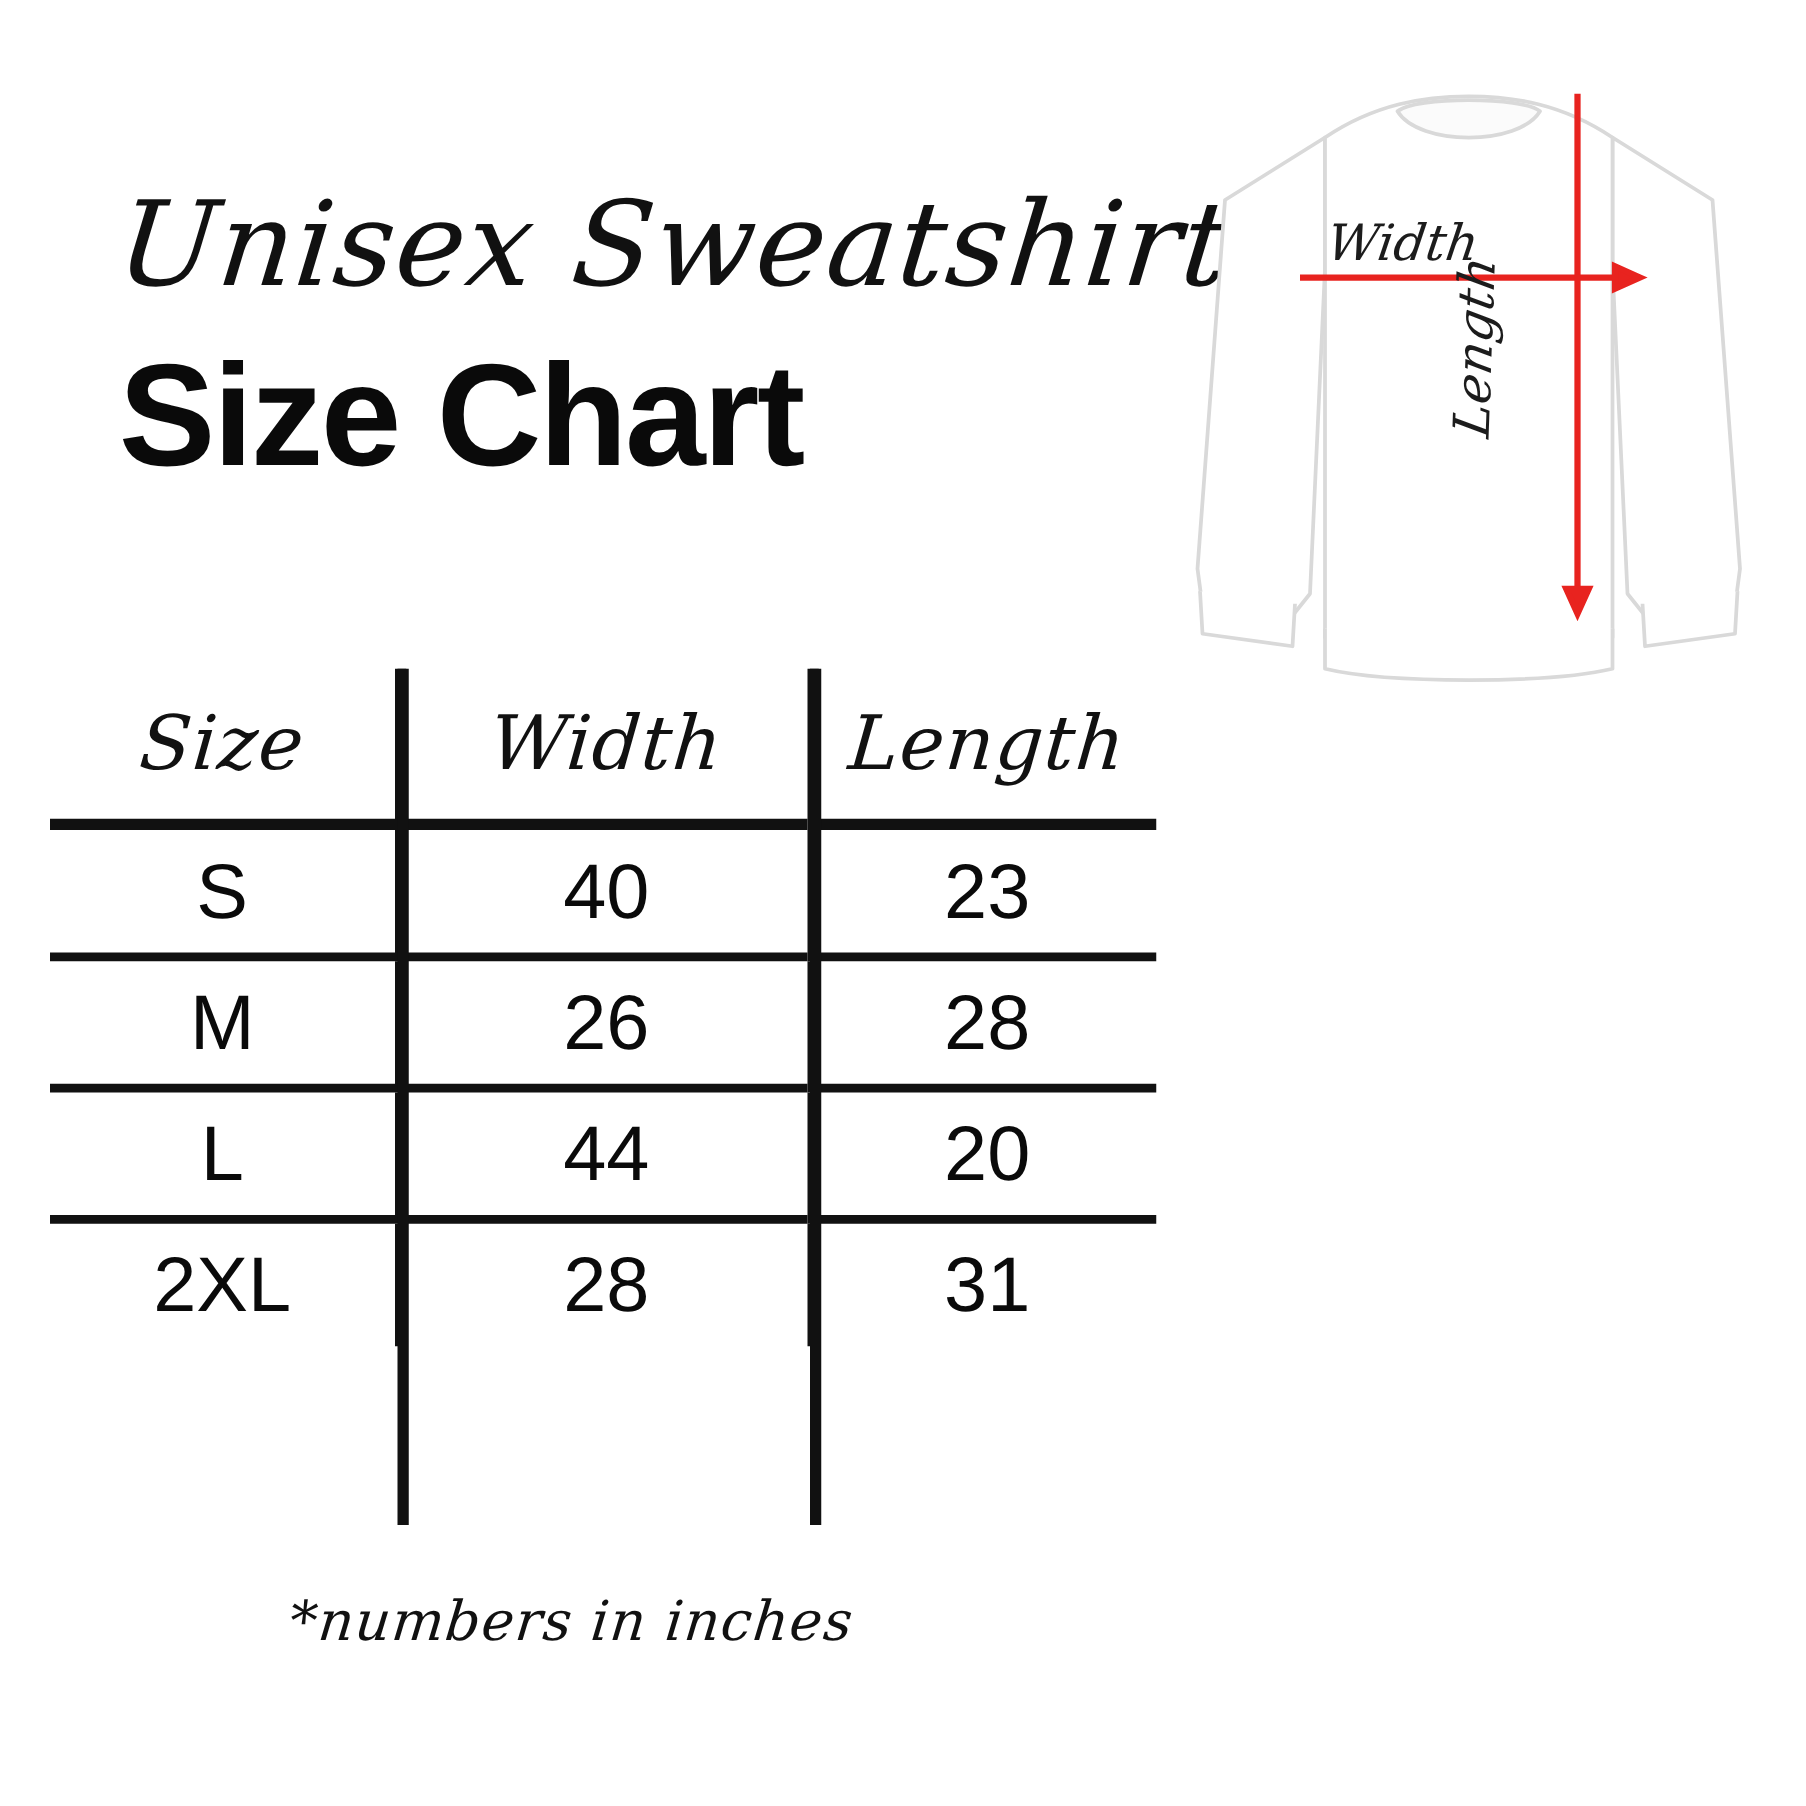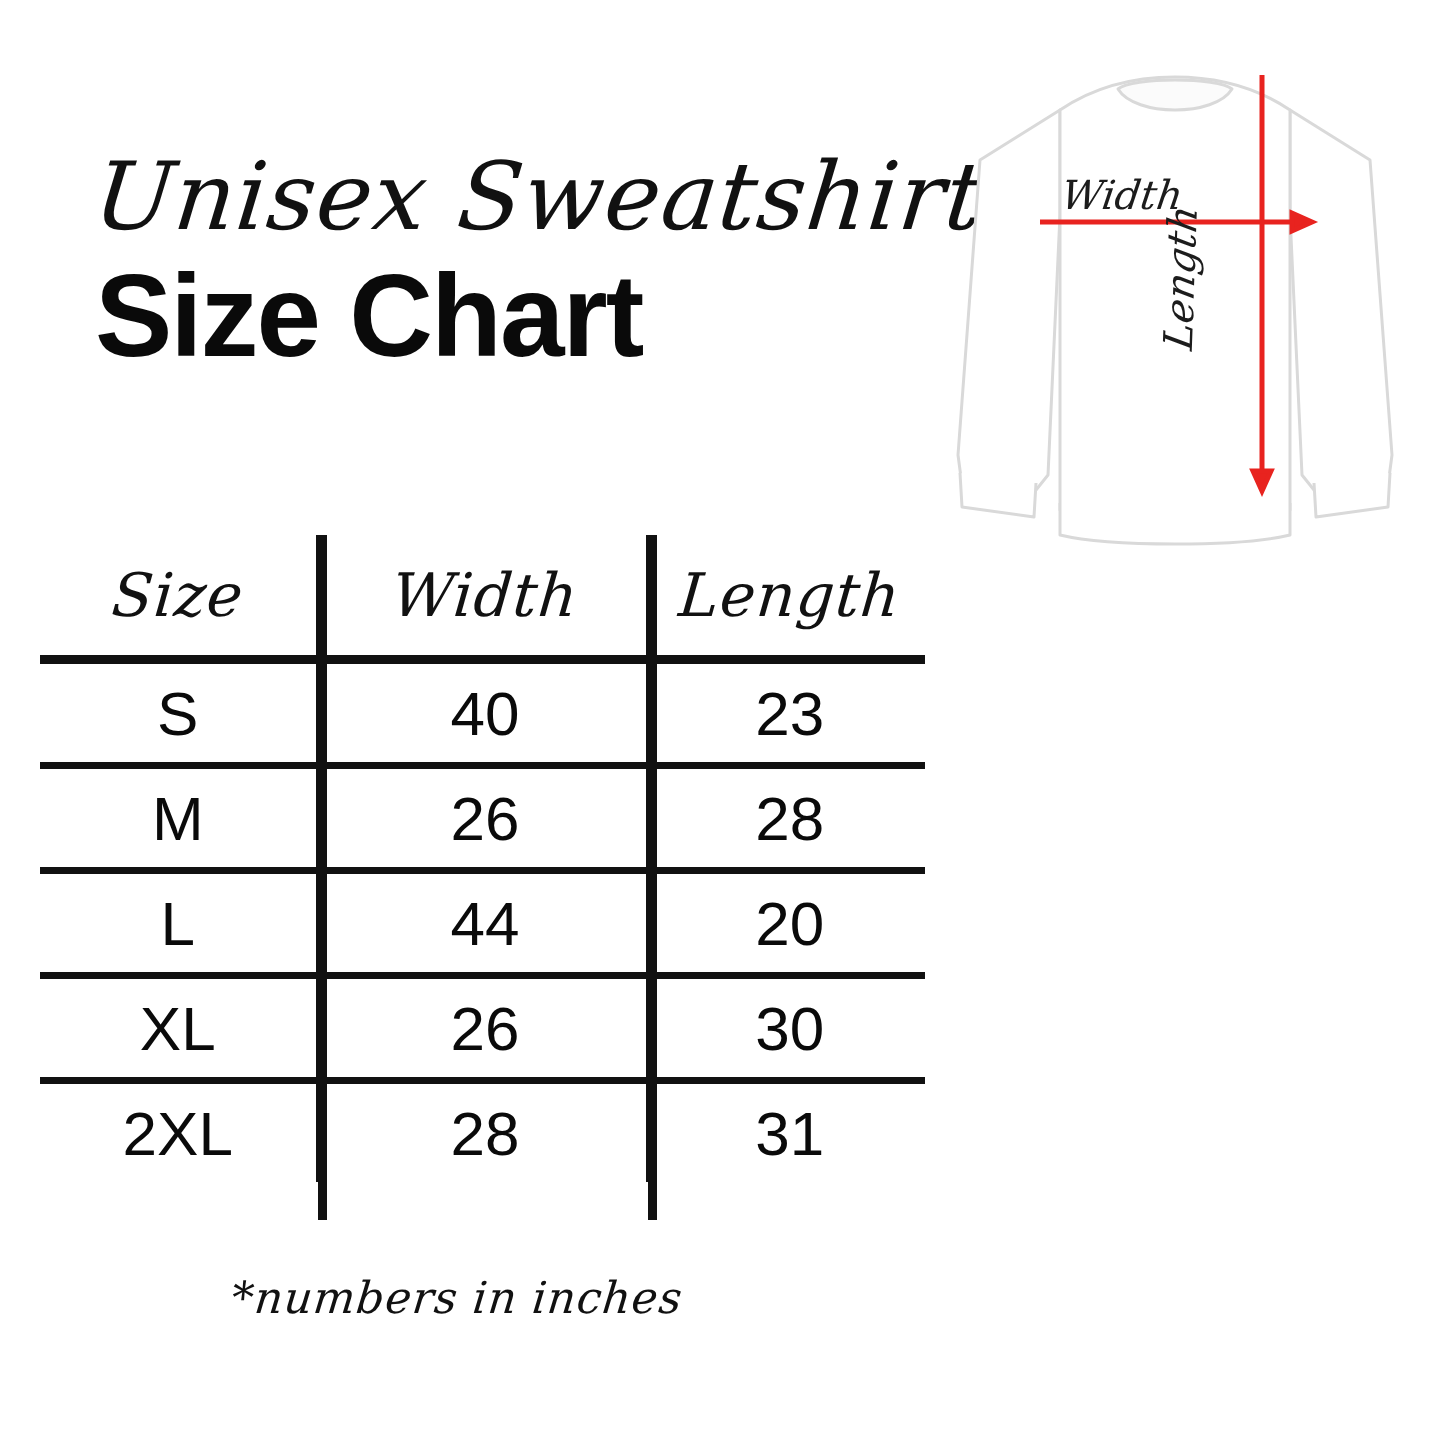--- a/index.html
+++ b/index.html
@@ -34,21 +34,21 @@
     white-space: nowrap;
     transform: skewX(-6deg);
   }
   .main-title {
     font-family: "Liberation Sans", sans-serif;
     font-weight: bold;
     font-size: 116px;
     line-height: 1.0;
     letter-spacing: -2px;
     color: #0a0a0a;
-    margin-top: 14px;
+    margin-top: 30px;
   }
 
   
   .table-wrap {
     position: absolute;
     left: 40px;
     top: 535px;
     width: 885px;
   }
   table.size-table {
@@ -184,25 +184,20 @@
         <td>M</td>
         <td class="col-sep">26</td>
         <td>28</td>
       </tr>
       <tr>
         <td>L</td>
         <td class="col-sep">44</td>
         <td>20</td>
       </tr>
       <tr>
-        <td>XL</td>
-        <td class="col-sep">26</td>
-        <td>30</td>
-      </tr>
-      <tr>
         <td>2XL</td>
         <td class="col-sep">28</td>
         <td>31</td>
       </tr>
     </tbody>
   </table>
 </div>
 
 <div class="vline vline-1"></div>
 <div class="vline vline-2"></div>

